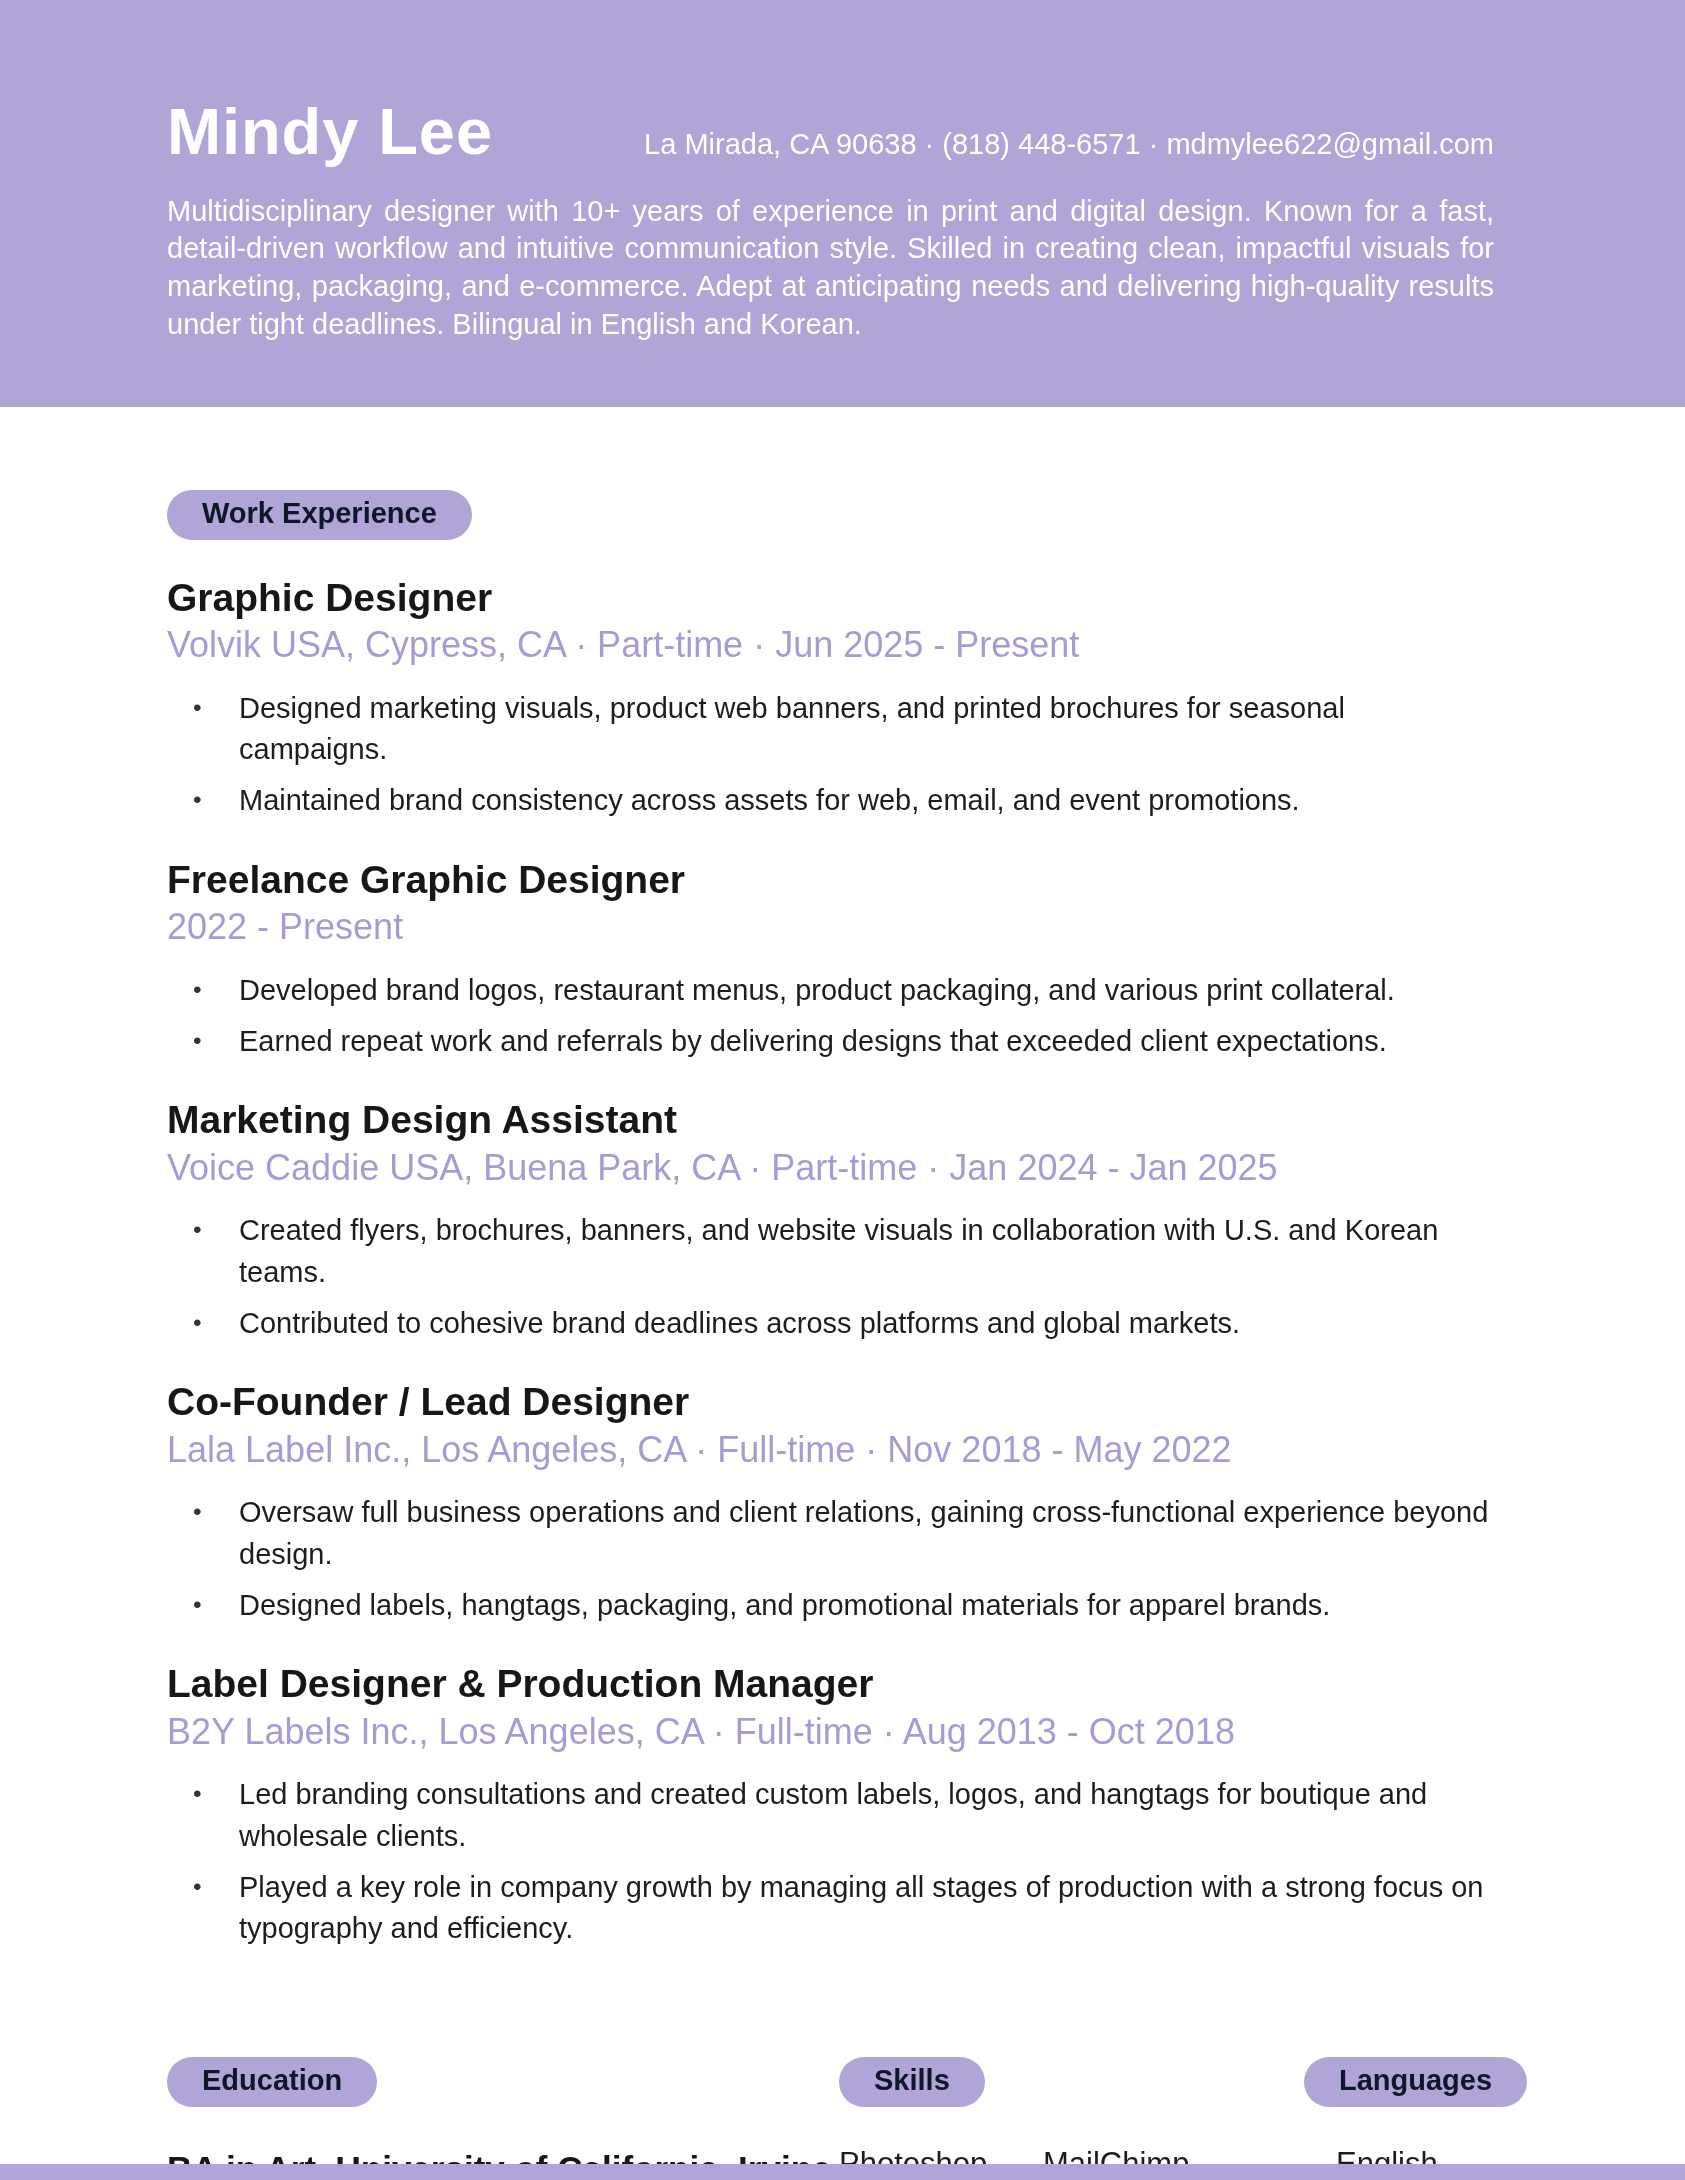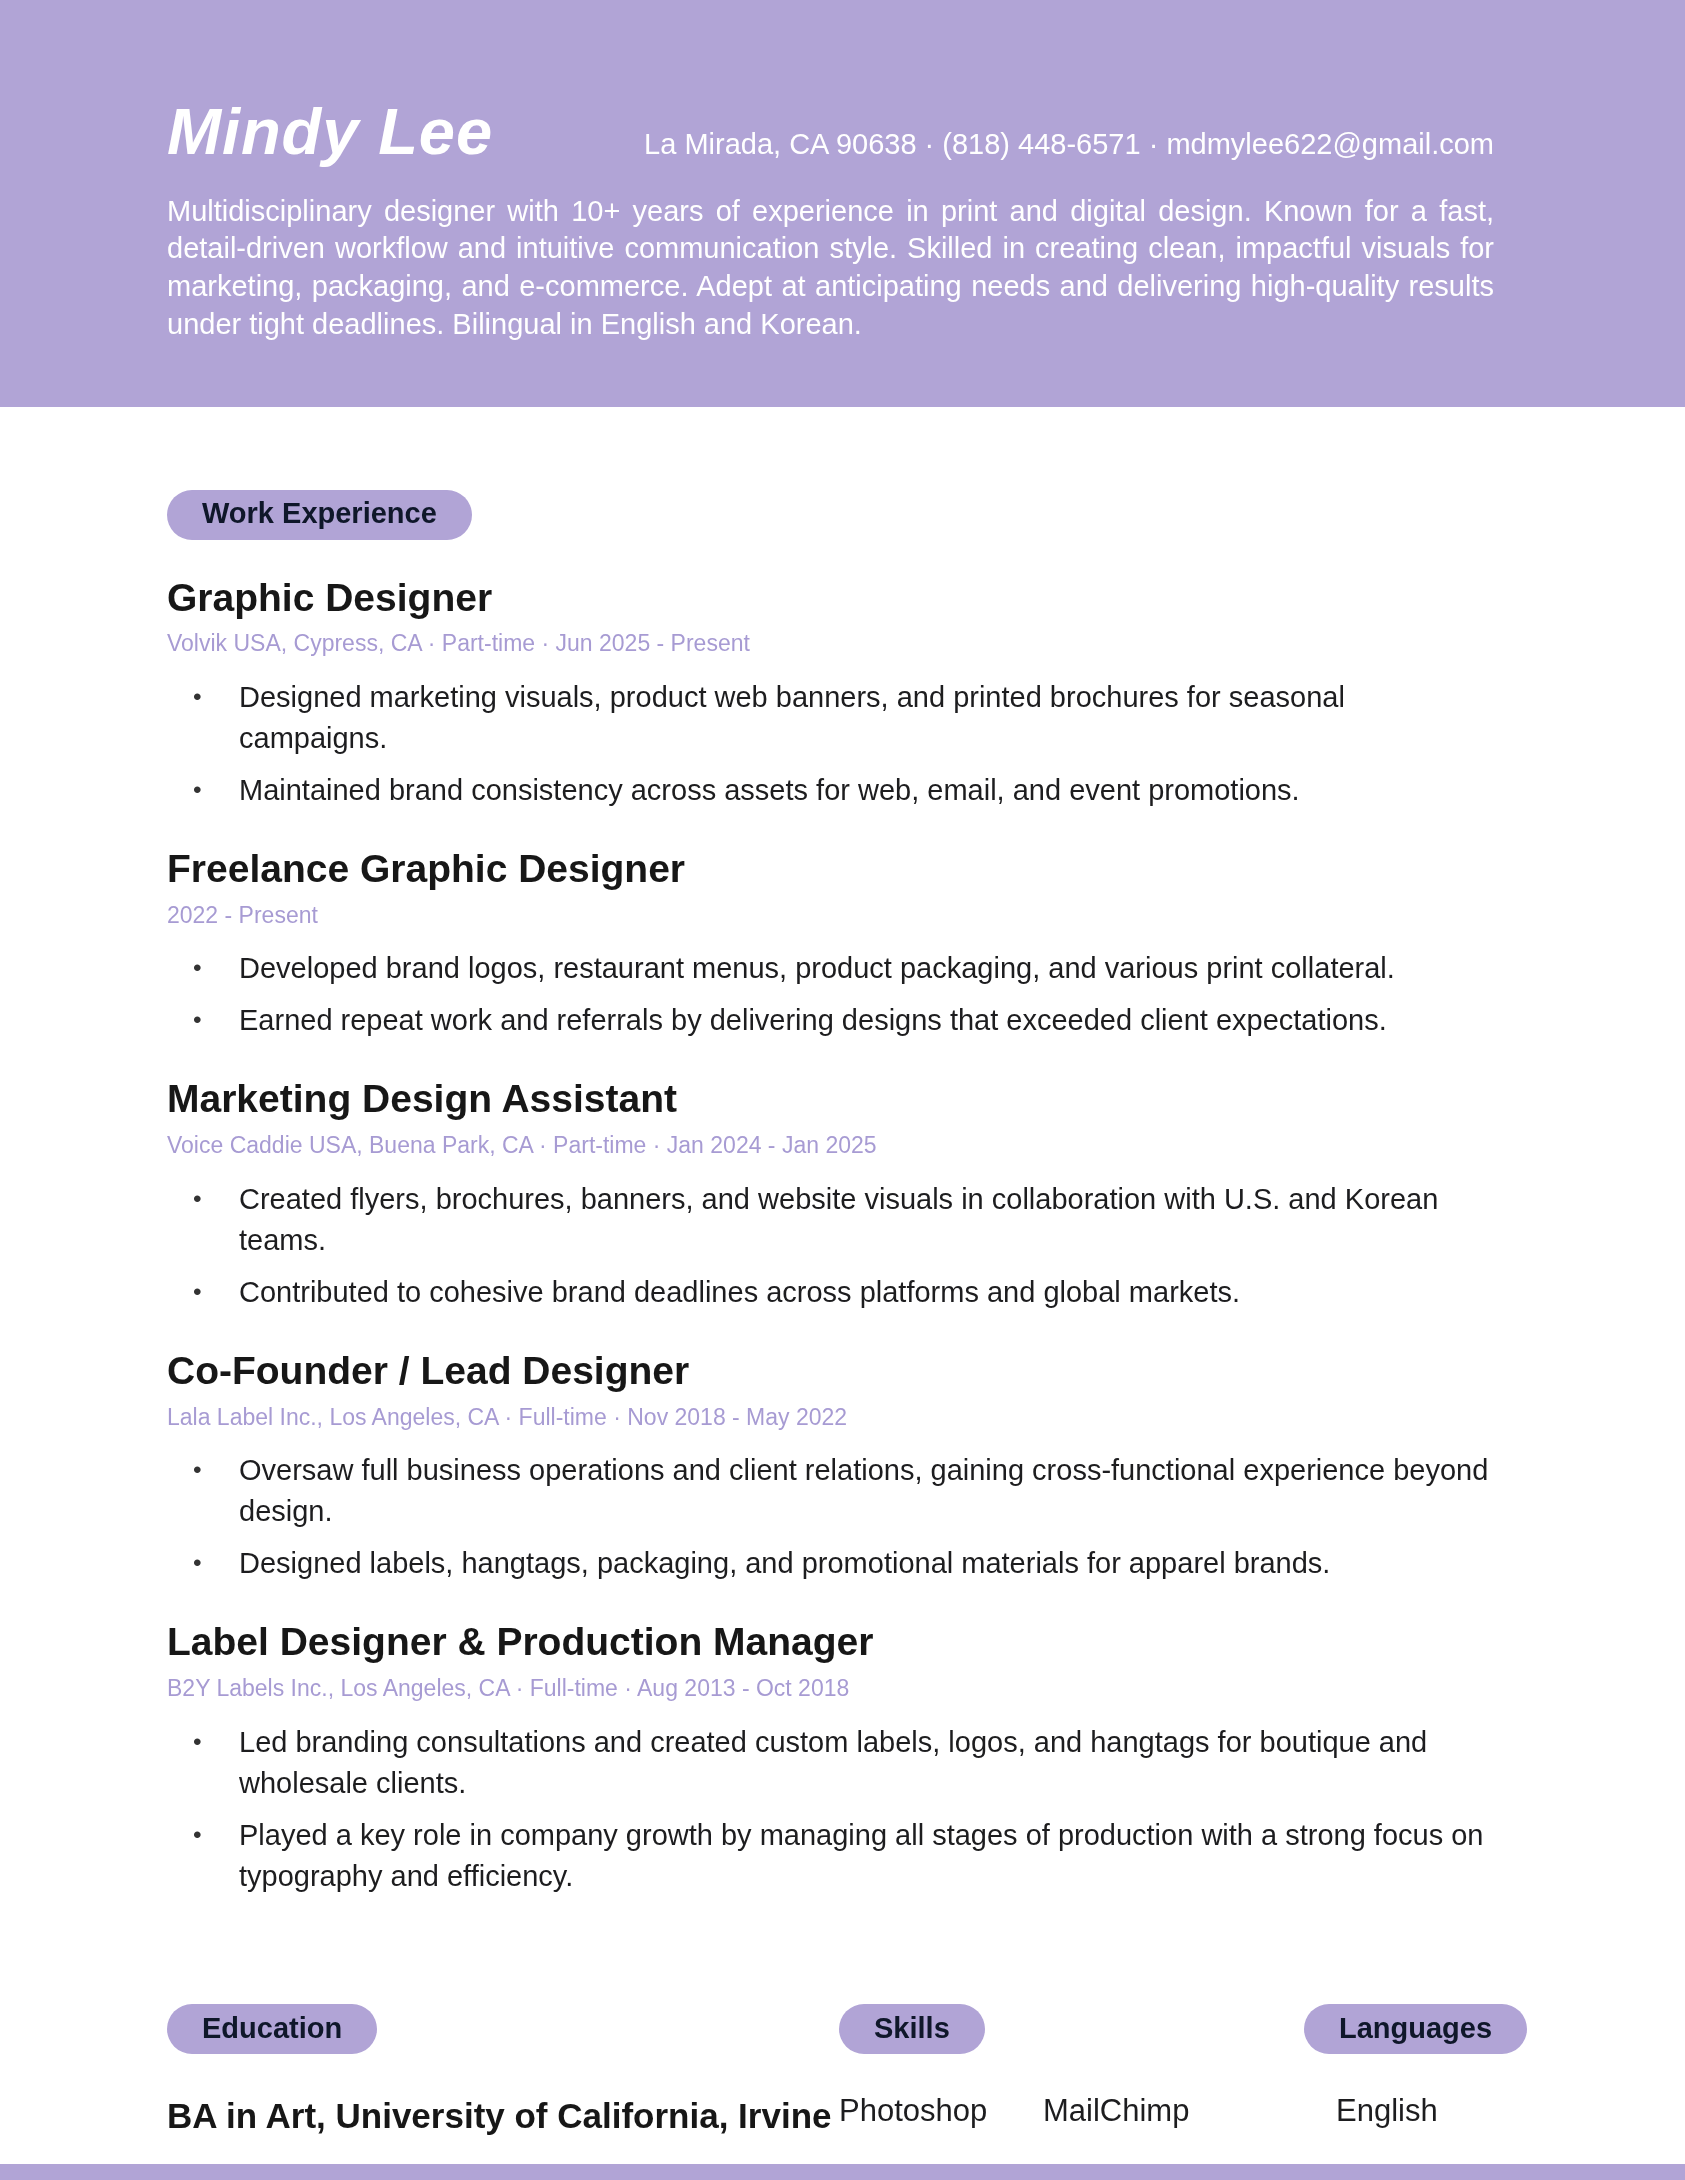--- a/index.html
+++ b/index.html
@@ -23,21 +23,20 @@
     display:flex;
     justify-content:space-between;
     align-items:baseline;
   }
   .name {
     font-size:65px;
     font-weight:700;
     color:#ffffff;
     letter-spacing:0.9px;
     line-height:1.15;
-    font-style:italic;
   }
   .contact {
     font-size:29px;
     color:#ffffff;
     white-space:nowrap;
   }
   .summary {
     margin-top:23px;
     font-size:29px;
     line-height:1.3;
@@ -59,22 +58,22 @@
   }
   .work-badge { margin-top:83px; }
   .job { margin-top:35px; }
   .job-title {
     font-size:39px;
     font-weight:700;
     color:#171717;
     line-height:1.2;
   }
   .job-meta {
-    margin-top:7px;
-    font-size:23px;
+    margin-top:0;
+    font-size:36px;
     color:var(--meta);
     line-height:1.35;
   }
   ul.bullets {
     list-style:none;
     margin-top:17.6px;
   }
   ul.bullets li {
     position:relative;
     padding-left:72px;

